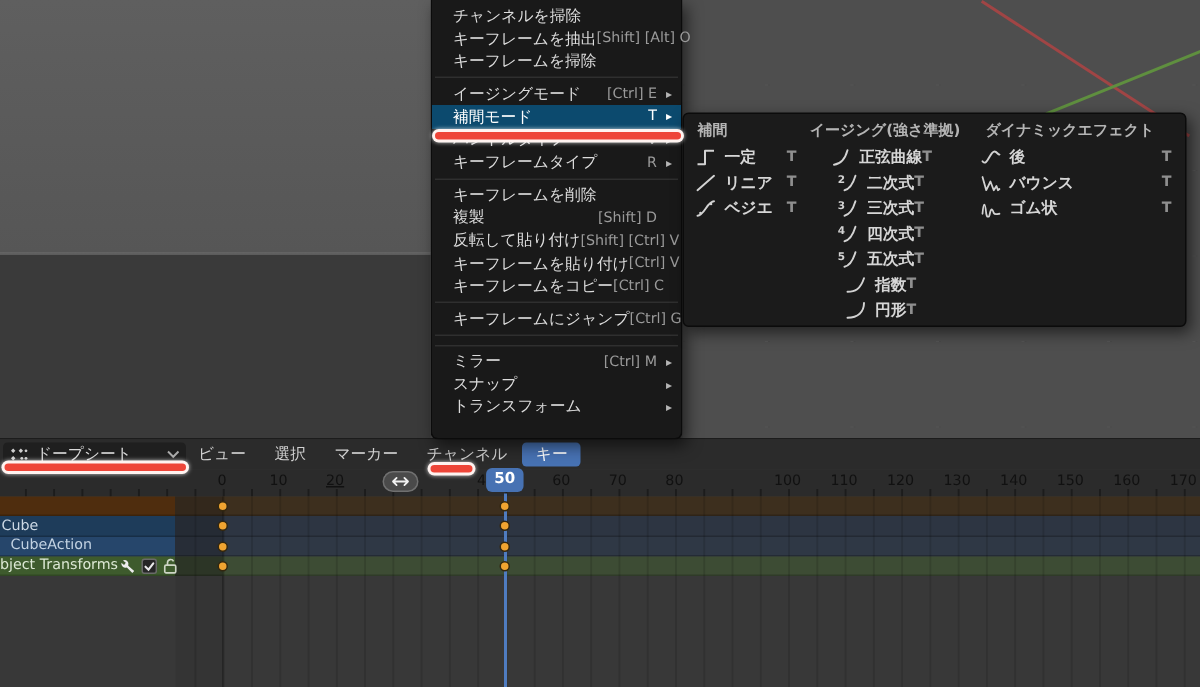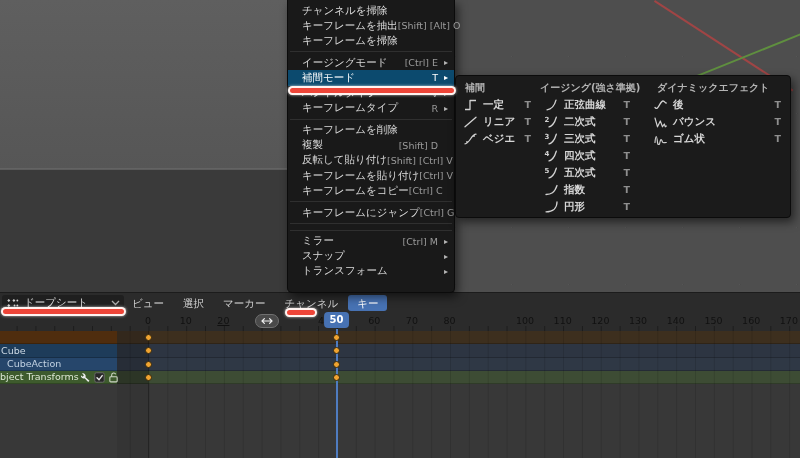--- a/index.html
+++ b/index.html
@@ -33,21 +33,21 @@
   .menu-item--active .mi-label,.menu-item--active .mi-short,.menu-item--active .mi-arrow{color:#ffffff;}
   .menu-item--sep{height:6.6px;padding:0 2px;}
   .menu-item--sep::after{content:"";flex:1;height:1px;background:#2f2f2f;align-self:center;}
   
   .sub-menu{position:absolute;left:455px;top:75px;width:336px;height:143px;
             background:#1b1b1b;border:1px solid #0b0b0b;border-radius:4px;
             box-shadow:3px 4px 10px rgba(0,0,0,0.55);z-index:31;box-sizing:border-box;
             display:flex;padding:3px 0;}
   .sub-col{display:flex;flex-direction:column;box-sizing:border-box;font-weight:bold;}
   .sub-col-1{width:82px;}
-  .sub-col-2{width:102px;}
+  .sub-col-2{width:102px;align-items:center;}
   .sub-col-3{width:150px;}
   .sub-header{flex:none;height:17px;line-height:17px;font-size:10px;color:#b4b4b4;white-space:nowrap;}
   .sub-col-1 .sub-header{padding-left:9px;}
   .sub-col-2 .sub-header{padding-left:2px;}
   .sub-col-3 .sub-header{padding-left:17px;}
   .sub-item{flex:none;height:17px;display:flex;align-items:center;}
   .sub-col-1 .sub-item{padding:0 7px 0 7px;}
   .sub-col-2 .sub-item{padding:0 10px 0 6px;}
   .sub-col-3 .sub-item{padding:0 9px 0 13px;}
   .sub-icon{flex:none;width:15px;height:12px;margin-right:5px;color:#d2d2d2;}

